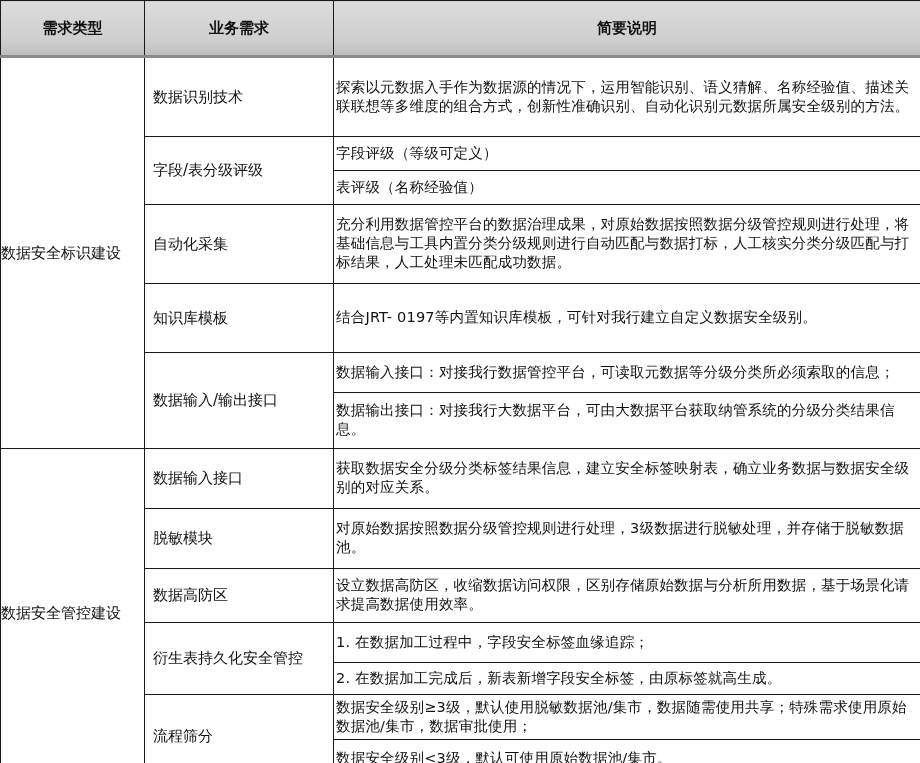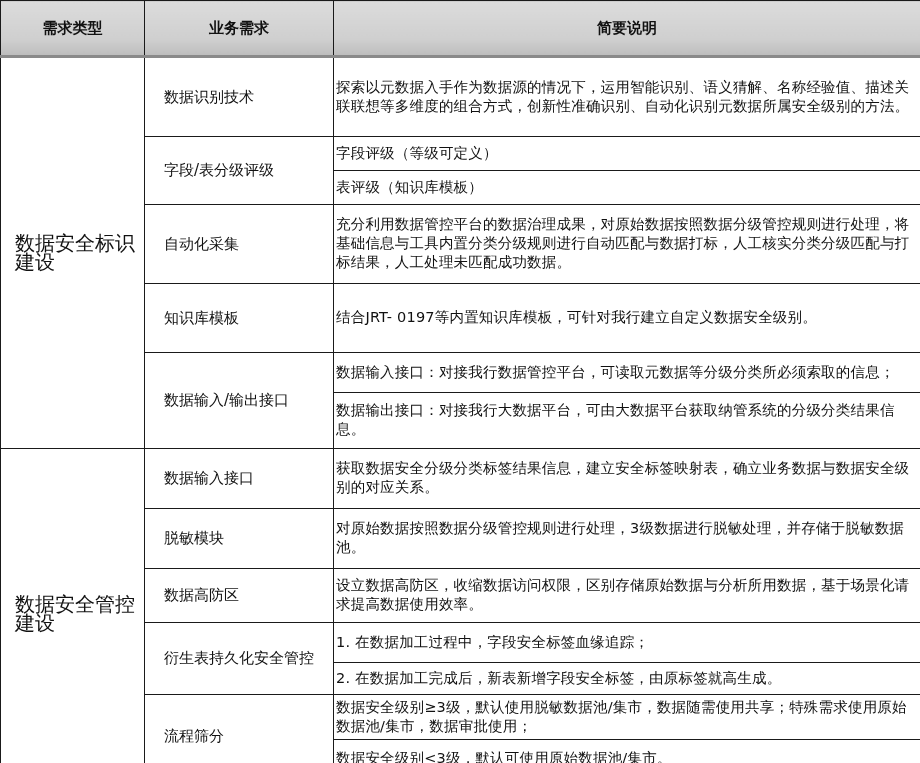--- a/index.html
+++ b/index.html
@@ -2,22 +2,22 @@
 <html><head>
 <meta charset="utf-8">
 <style>
   html, body { margin: 0; padding: 0; background: #ffffff; }
   body { width: 920px; height: 763px; overflow: hidden; position: relative;
          font-family: "DejaVu Sans", "Liberation Sans", sans-serif; color: #111; }
   table { border-collapse: collapse; table-layout: fixed; position: absolute; left: 0; top: 0; width: 920px; }
   td, th { border: 1.5px solid #1a1a1a; padding: 0 0 0 2px; font-size: 14.5px; line-height: 19px; vertical-align: middle; word-break: break-all; }
   th { height: 38px; font-weight: bold; font-size: 15px; text-align: center;
        background: linear-gradient(#dcdcdc, #cfcfcf 70%, #bdbdbd); border-bottom: 3px solid #8a8a8a; padding: 8px; }
-  td.cat { padding-left: 14px; font-size: 20px; }
-  td.req { padding-left: 19px; font-size: 15px; }
+  td.cat { padding-left: 0; font-size: 15px; }
+  td.req { padding-left: 8px; font-size: 15px; }
   td.desc { padding: 1px 2px 2px 2px; letter-spacing: 0.2px; }
 </style>
 </head>
 <body>
 
 <table>
   <colgroup>
     <col style="width:144px">
     <col style="width:189px">
     <col style="width:587px">
@@ -34,21 +34,21 @@
     <tr style="height:80px">
       <td class="cat" rowspan="7">数据安全标识建设</td>
       <td class="req">数据识别技术</td>
       <td class="desc">探索以元数据入手作为数据源的情况下，运用智能识别、语义猜解、名称经验值、描述关联联想等多维度的组合方式，创新性准确识别、自动化识别元数据所属安全级别的方法。</td>
     </tr>
     <tr style="height:34px">
       <td class="req" rowspan="2">字段/表分级评级</td>
       <td class="desc">字段评级（等级可定义）</td>
     </tr>
     <tr style="height:34px">
-      <td class="desc">表评级（知识库模板）</td>
+      <td class="desc">表评级（名称经验值）</td>
     </tr>
     <tr style="height:79px">
       <td class="req">自动化采集</td>
       <td class="desc">充分利用数据管控平台的数据治理成果，对原始数据按照数据分级管控规则进行处理，将基础信息与工具内置分类分级规则进行自动匹配与数据打标，人工核实分类分级匹配与打标结果，人工处理未匹配成功数据。</td>
     </tr>
     <tr style="height:69px">
       <td class="req">知识库模板</td>
       <td class="desc">结合JRT- 0197等内置知识库模板，可针对我行建立自定义数据安全级别。</td>
     </tr>
     <tr style="height:40px">

